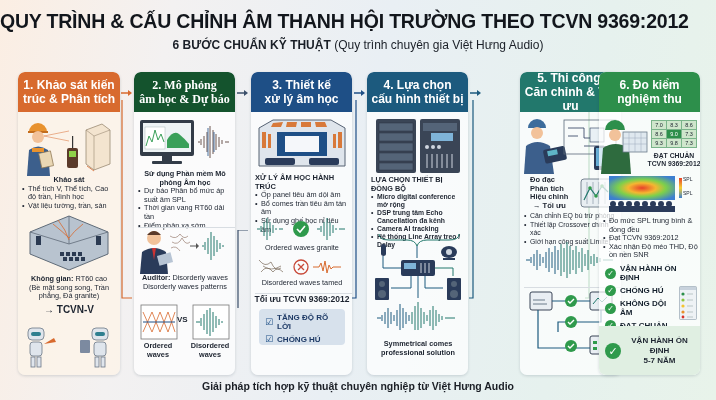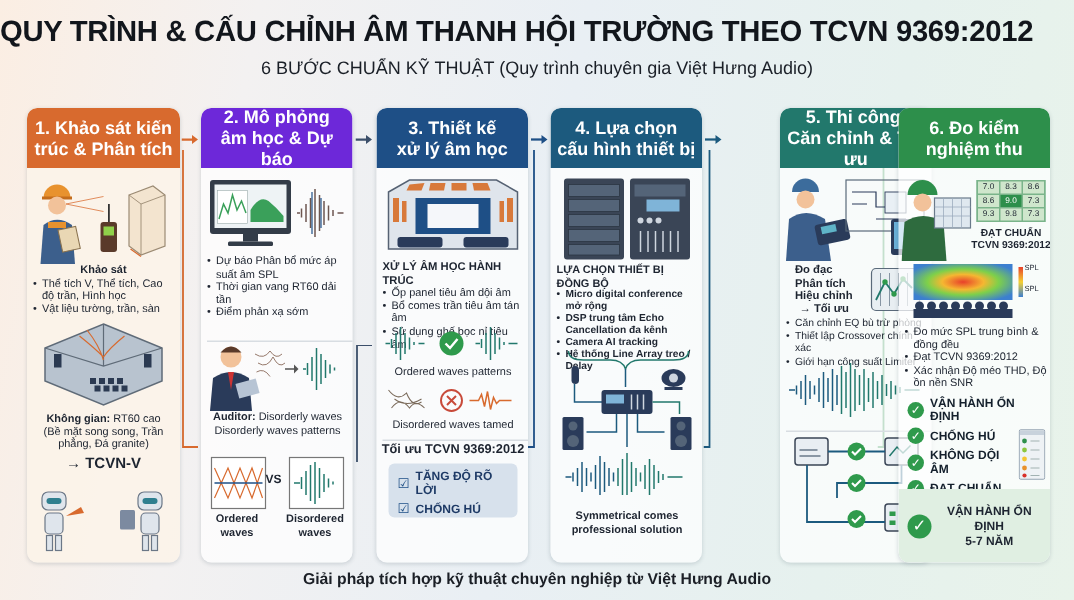--- a/index.html
+++ b/index.html
@@ -12,41 +12,41 @@
   }
   .title {
     position: absolute; top: 10px; left: 0; width: 716px; text-align: left;
     font-weight: 700; font-size: 19.5px; letter-spacing: -0.2px; color: #12161c;
     font-family: "Liberation Sans", sans-serif;
   }
   .subtitle {
     position: absolute; top: 38px; left: 0; width: 716px; text-align: center;
     font-size: 12px; color: #1a1f27;
   }
-  .subtitle b { font-weight: 400; }
+  .subtitle b { font-weight: 700; }
   .card {
     position: absolute; top: 72px; height: 303px;
     background: rgba(255,255,255,0.72);
     border-radius: 7px;
     box-shadow: 0 1px 3px rgba(40,60,80,0.18);
     overflow: hidden;
   }
   .card-head {
     height: 40px; color: #fff; font-weight: 700; font-size: 12px; line-height: 14px;
     display: flex; align-items: center; justify-content: center; text-align: center;
     border-radius: 6px 6px 0 0; padding: 0 3px; white-space: pre-line;
   }
   .c1 { left: 18px; width: 102px; background: rgba(252,243,233,0.85); }
   .c2 { left: 134px; width: 101px; }
   .c3 { left: 251px; width: 101px; }
   .c4 { left: 367px; width: 101px; }
   .c5 { left: 504px; width: 101px; margin-left: 16px; }
   .c6 { left: 599px; width: 101px; }
   .h1 { background: #d86a2e; }
-  .h2 { background: #6d28d9; }
+  .h2 { background: #14532d; font-family: Liberation Serif, serif; }
   .h3 { background: #1e4f86; }
   .h4 { background: #1c5a7e; }
   .h5 { background: #22786c; }
   .h6 { background: #2d8f4b; }
   .arrow { position: absolute; top: 88px; width: 12px; height: 10px; }
   .txt { font-size: 7.3px; line-height: 8.6px; color: #1d2430; }
   .txt-c { text-align: center; }
   .bold { font-weight: 700; }
   ul.b { list-style: none; }
   ul.b li { position: relative; padding-left: 6px; }
@@ -182,20 +182,21 @@
     <rect x="24" y="38" width="10" height="5" fill="#333c48"></rect>
       <rect x="14" y="43" width="30" height="3" rx="1" fill="#333c48"></rect>
     <g stroke="#6d5650" stroke-width="1">
         <path d="M60 24h2M63 21v6M66 18v12M69 14v20M72 8v32M75 12v24M78 16v16M81 19v10M84 22v4M87 24h4"></path>
       </g>
     <g stroke="#1e4f86" stroke-width="0.8">
         <path d="M70 10v28M76 14v20"></path>
       </g>
   </svg>
   <div class="ill txt" style="left:4px;top:98px;width:94px">
+    <div class="txt-c bold">Sử dụng Phần mềm Mô phỏng Âm học</div>
     <ul class="b">
       <li>Dự báo Phân bổ mức áp suất âm SPL</li>
       <li>Thời gian vang RT60 dải tần</li>
       <li>Điểm phản xạ sớm</li>
     </ul>
   </div>
   <div class="ill divider" style="left:0;top:152px;width:101px"></div>
   <svg class="ill" style="left:4px;top:156px" width="94" height="46" viewBox="0 0 94 46">
     <circle cx="16" cy="10" r="7" fill="#f2c29a"></circle>
       <path d="M9 7 q7-8 14 0" fill="#5a3a2a"></path>
@@ -255,21 +256,21 @@
     </ul>
   </div>
   <svg class="ill" style="left:4px;top:144px" width="94" height="26" viewBox="0 0 94 26">
     <g stroke="#22786c" stroke-width="1">
         <path d="M2 13h3M6 10v6M9 6v14M12 2v22M15 6v14M18 9v8M21 12v2M24 13h4"></path>
         <path d="M62 13h3M66 10v6M69 6v14M72 2v22M75 6v14M78 9v8M81 12v2M84 13h6"></path>
       </g>
     <circle cx="46" cy="13" r="8" fill="#2f9a4c"></circle>
       <path d="M42 13 l3 3 5-6" stroke="#fff" stroke-width="1.6" fill="none"></path>
   </svg>
-  <div class="ill txt txt-c" style="left:4px;top:172px;width:94px">Ordered waves patterns</div>
+  <div class="ill txt txt-c" style="left:4px;top:172px;width:94px">Ordered waves granite</div>
   <svg class="ill" style="left:4px;top:184px" width="94" height="22" viewBox="0 0 94 22">
     <path d="M4 4 q6 8 12 2 q4 10 10 6 M6 16 q6-8 12 0 q4-6 10 0 M8 10 q8 6 18 0" stroke="#7a6a5a" stroke-width="0.7" fill="none"></path>
     <circle cx="46" cy="11" r="7" fill="none" stroke="#c84a3a" stroke-width="1.3"></circle>
       <path d="M43 8 l6 6 M49 8 l-6 6" stroke="#c84a3a" stroke-width="1.3"></path>
     <path d="M58 11 h6 l2-4 2 8 2-10 2 12 2-8 2 4 2-2 h8" stroke="#d86a2e" stroke-width="1" fill="none"></path>
   </svg>
   <div class="ill txt txt-c" style="left:4px;top:207px;width:94px">Disordered waves tamed</div>
   <div class="ill divider" style="left:0;top:218px;width:101px"></div>
   <div class="ill bold txt-c" style="left:2px;top:222px;width:98px;font-size:8.5px">Tối ưu TCVN 9369:2012</div>
   <div class="ill" style="left:8px;top:237px;width:86px;height:36px;background:#d7e1ec;border-radius:4px;padding:4px 6px">

